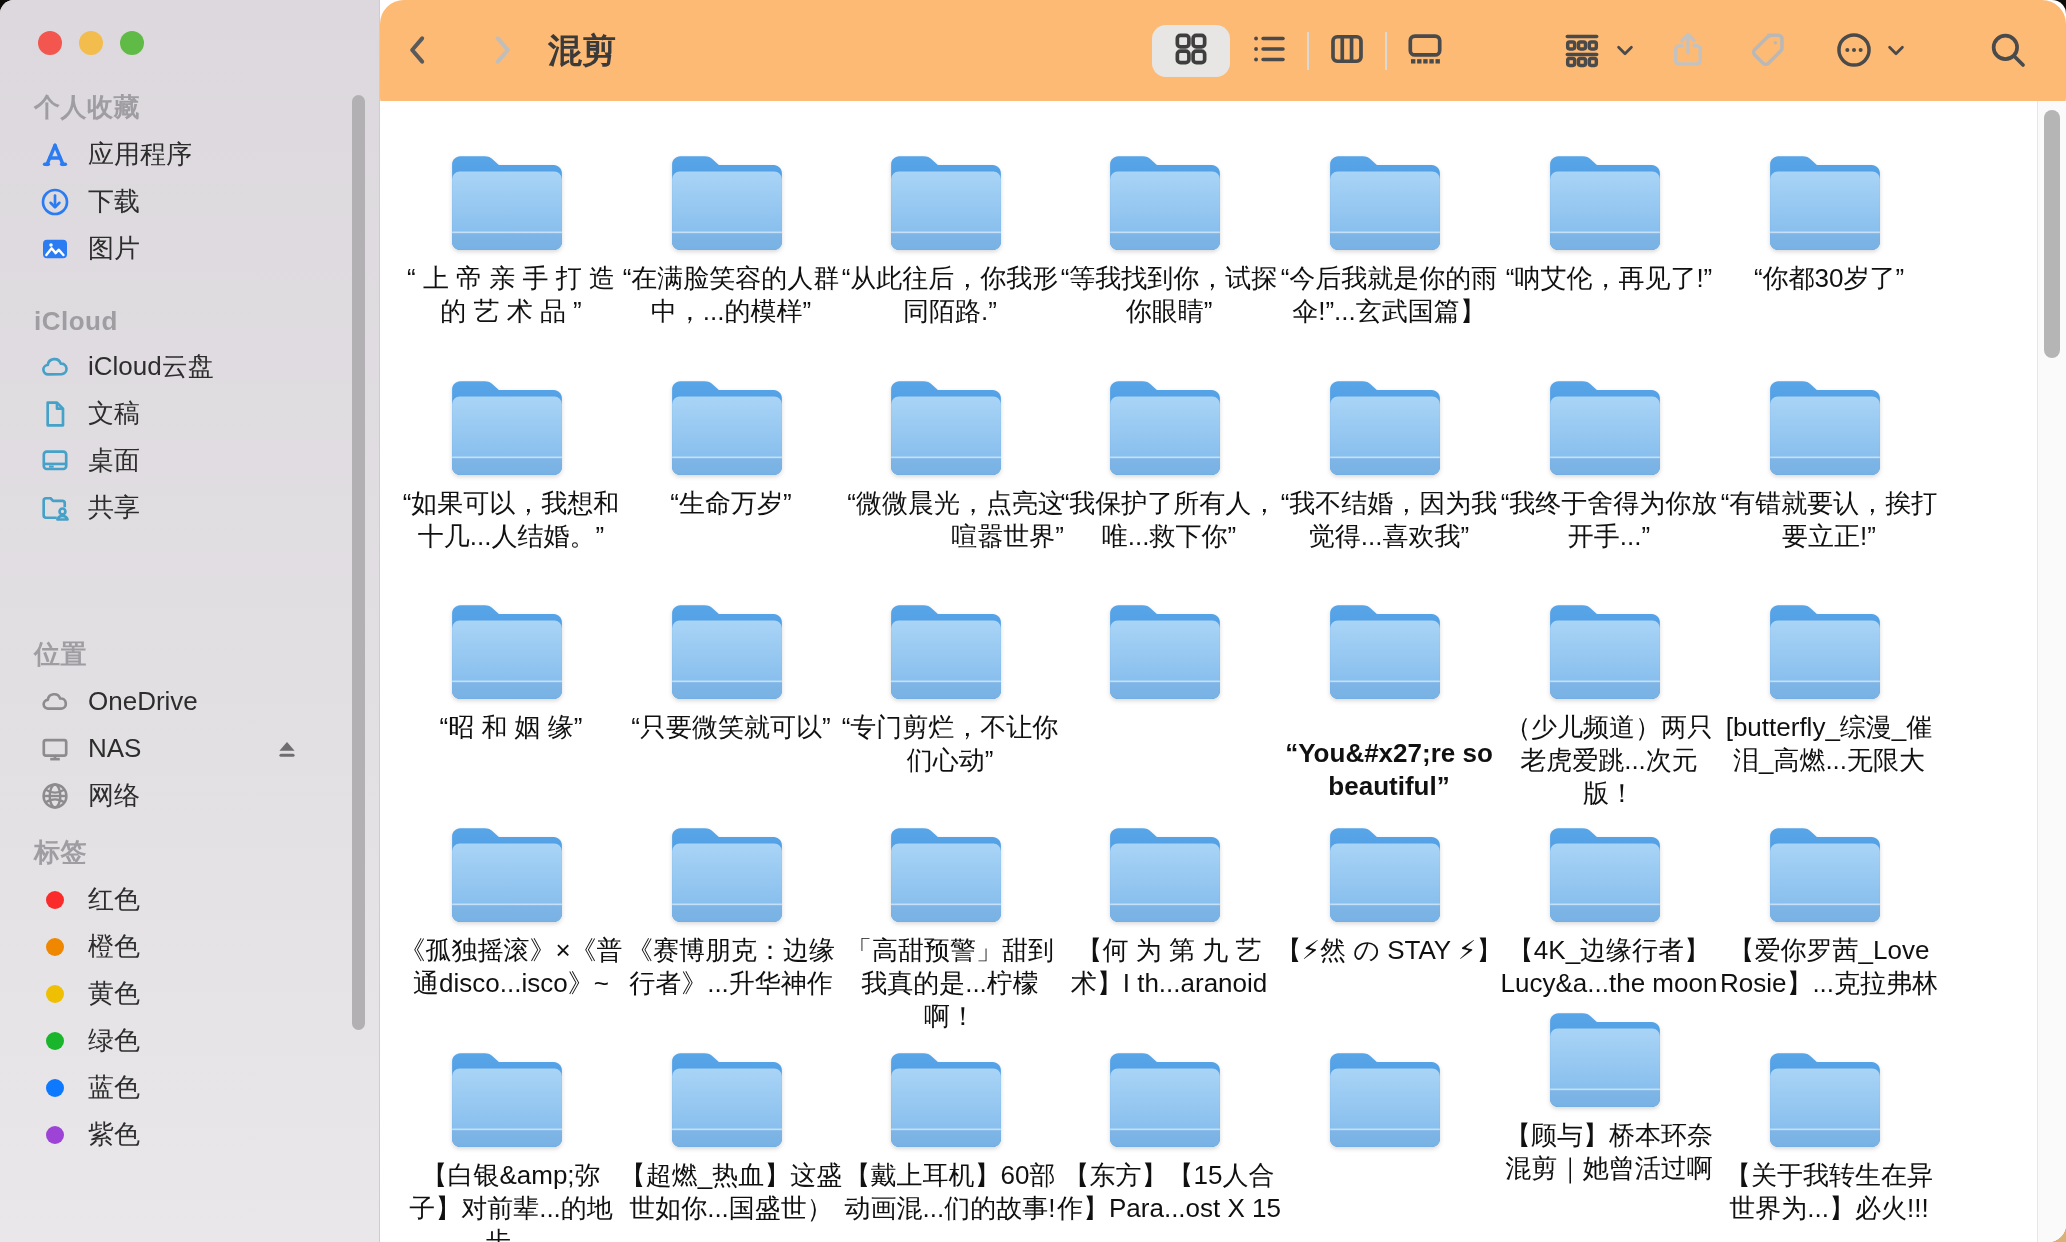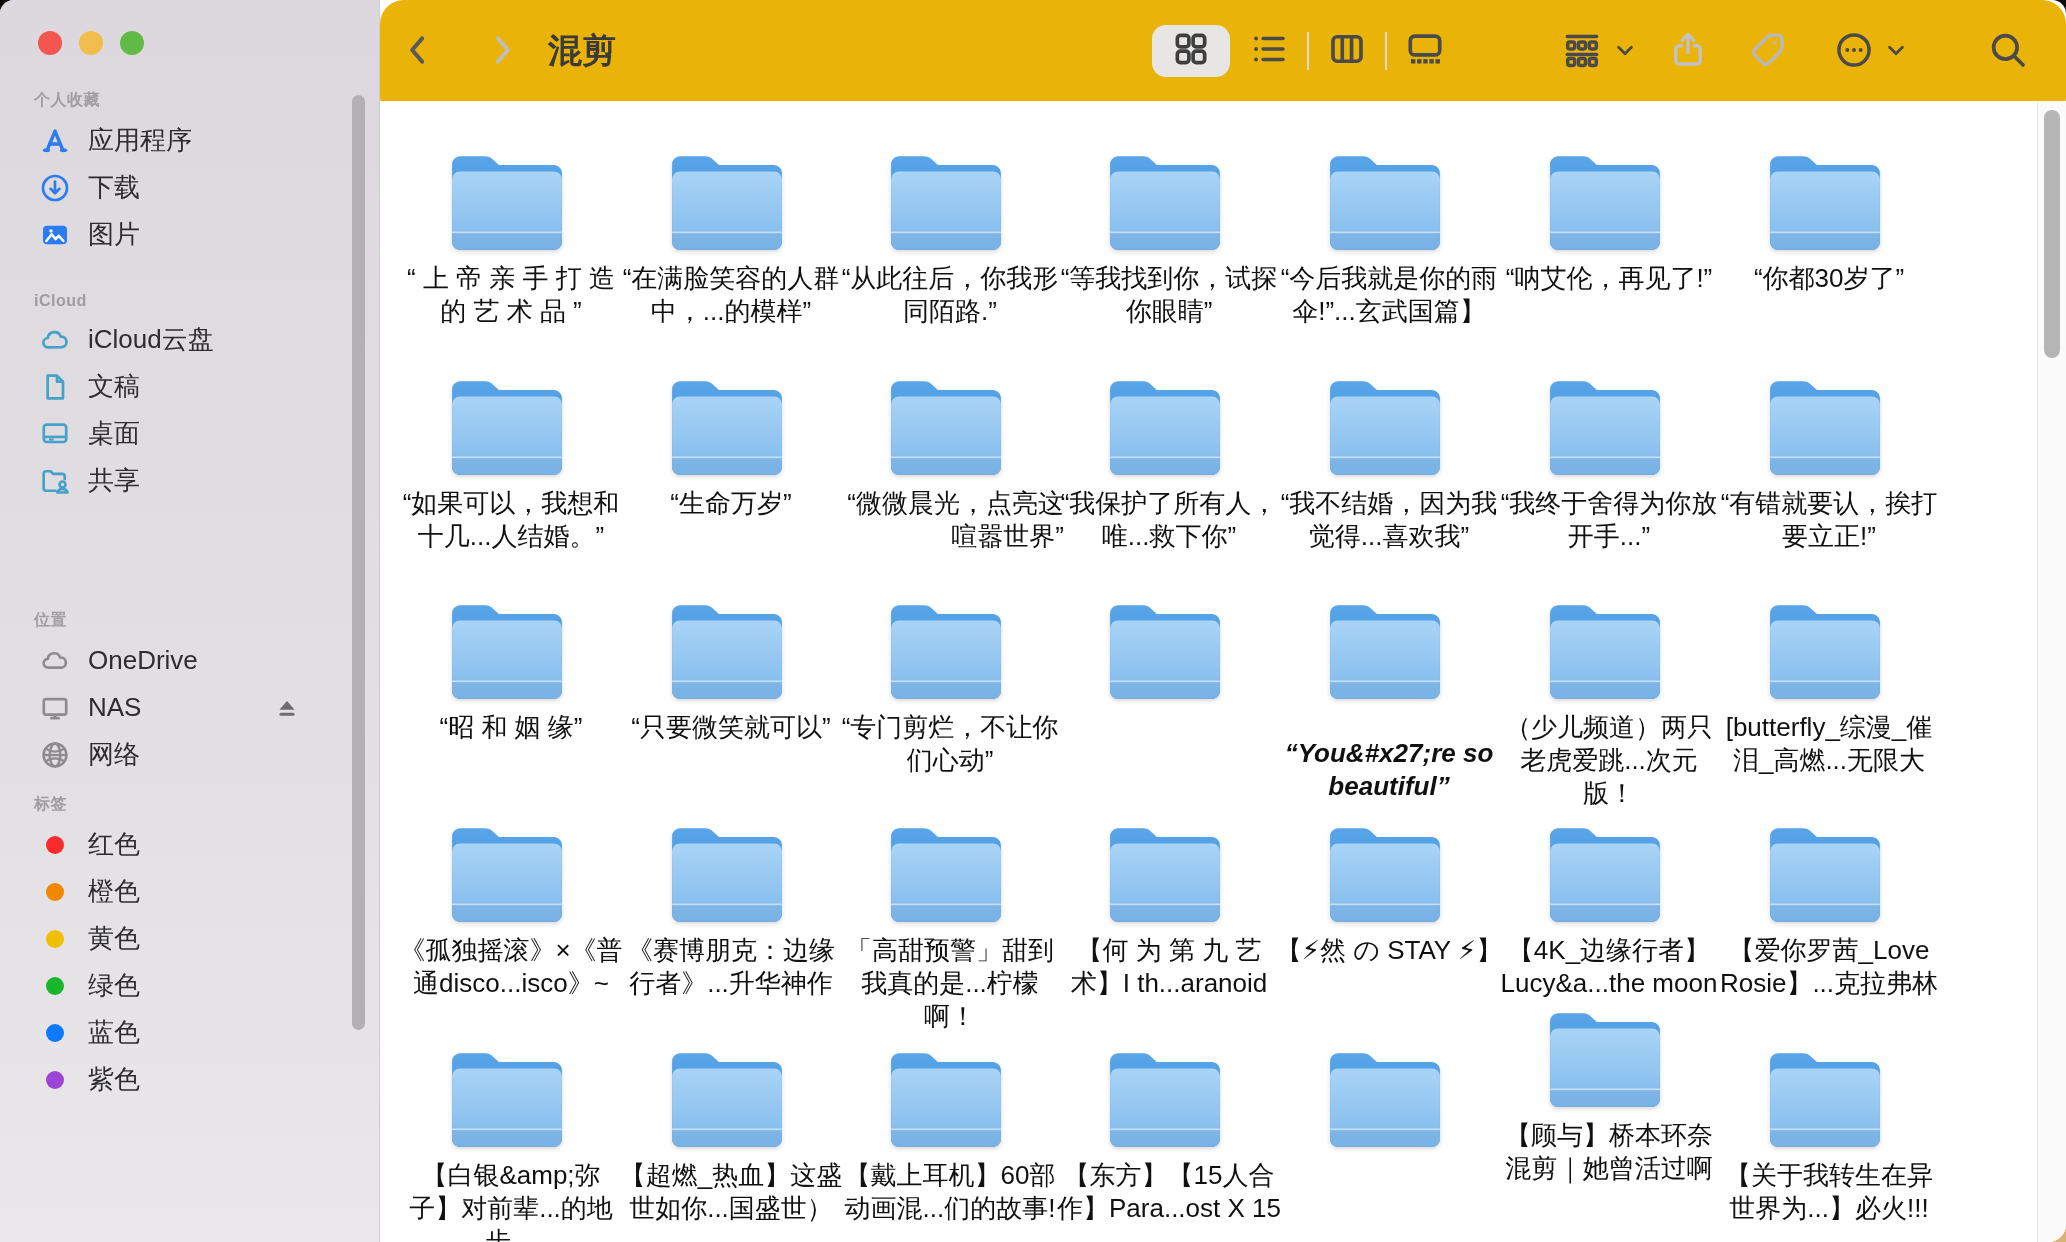--- a/index.html
+++ b/index.html
@@ -25,41 +25,41 @@
     background:linear-gradient(180deg,#dcd8dd 0%,#e2dfe3 55%,#e9e7ea 100%);
     border-right:1px solid #cfccd0;box-sizing:border-box;
   }
   .traffic{position:absolute;top:31px;left:38px;display:flex;gap:17px;}
   .tl{width:24px;height:24px;border-radius:50%;}
   .tl.red{background:#f2564f;}
   .tl.yellow{background:#f2bd4c;}
   .tl.green{background:#60ba46;}
   .sb-wrap{position:absolute;left:0;top:80px;width:100%;}
   .sb-header{
-    padding:10px 0 6px 34px;font-size:16px;font-weight:700;color:#9f9da1;
+    padding:10px 0 6px 34px;font-size:26px;font-weight:700;color:#9f9da1;
     letter-spacing:.5px;
   }
   .sb-row{
     height:47px;display:flex;align-items:center;padding-left:38px;position:relative;
     font-size:26px;color:#2d2d2d;cursor:default;
   }
   .sb-ic{width:34px;height:34px;display:flex;align-items:center;justify-content:center;margin-right:16px;flex:0 0 34px;}
   .sb-ic svg{width:32px;height:32px;}
   .sb-dot{width:18px;height:18px;border-radius:50%;margin:8px 24px 8px 8px;flex:0 0 18px;}
   .sb-eject{position:absolute;right:78px;top:10px;width:28px;height:28px;}
   .sb-eject svg{width:28px;height:28px;}
   .gap1{height:24px}.gap2{height:96px}.gap3{height:6px}
   .sb-scroll{
     position:absolute;left:352px;top:95px;width:13px;height:935px;
     border-radius:7px;background:#b3b0b3;
   }
   
   .titlebar{
     position:absolute;left:380px;top:0;right:0;height:122px;
-    background:#eab308;border-bottom:1px solid #e0dfdd;box-sizing:border-box;border-radius:24px;
+    background:#fdba74;border-bottom:1px solid #e0dfdd;box-sizing:border-box;border-radius:24px;
   }
   .tb-btn{position:absolute;top:24px;height:52px;display:flex;align-items:center;justify-content:center;}
   .tb-btn svg{display:block;}
   .nav-back{left:12px;width:52px;}
   .nav-fwd{left:96px;width:52px;}
   .tb-title{
     position:absolute;left:168px;top:0;height:101px;display:flex;align-items:center;
     font-size:34px;font-weight:700;color:#3a3a3a;
   }
   .segmented{position:absolute;left:772px;top:25px;height:52px;display:flex;}
@@ -82,21 +82,21 @@
   .v-scroll-thumb{
     position:absolute;right:6px;top:9px;width:16px;height:248px;border-radius:8px;background:#b5b5b5;
   }
   .folder-item{position:absolute;width:220px;text-align:center;}
   .folder-icon{width:122px;height:104px;margin:0 auto;filter:drop-shadow(0 2px 2px rgba(0,0,0,.15));}
   .folder-icon svg{width:122px;height:104px;display:block;}
   .folder-label{
     margin:10px auto 0;width:228px;font-size:26px;line-height:33px;color:#101010;
     font-weight:500;word-break:break-word;
   }
-  .folder-label.em{font-style:italic;font-weight:700;margin-top:36px;}
+  .folder-label.em{font-weight:700;margin-top:36px;}
 </style>
 </head>
 <body>
 
 <div class="window">
 
   <div class="sidebar">
     <div class="traffic">
       <div class="tl red"></div>
       <div class="tl yellow"></div>

